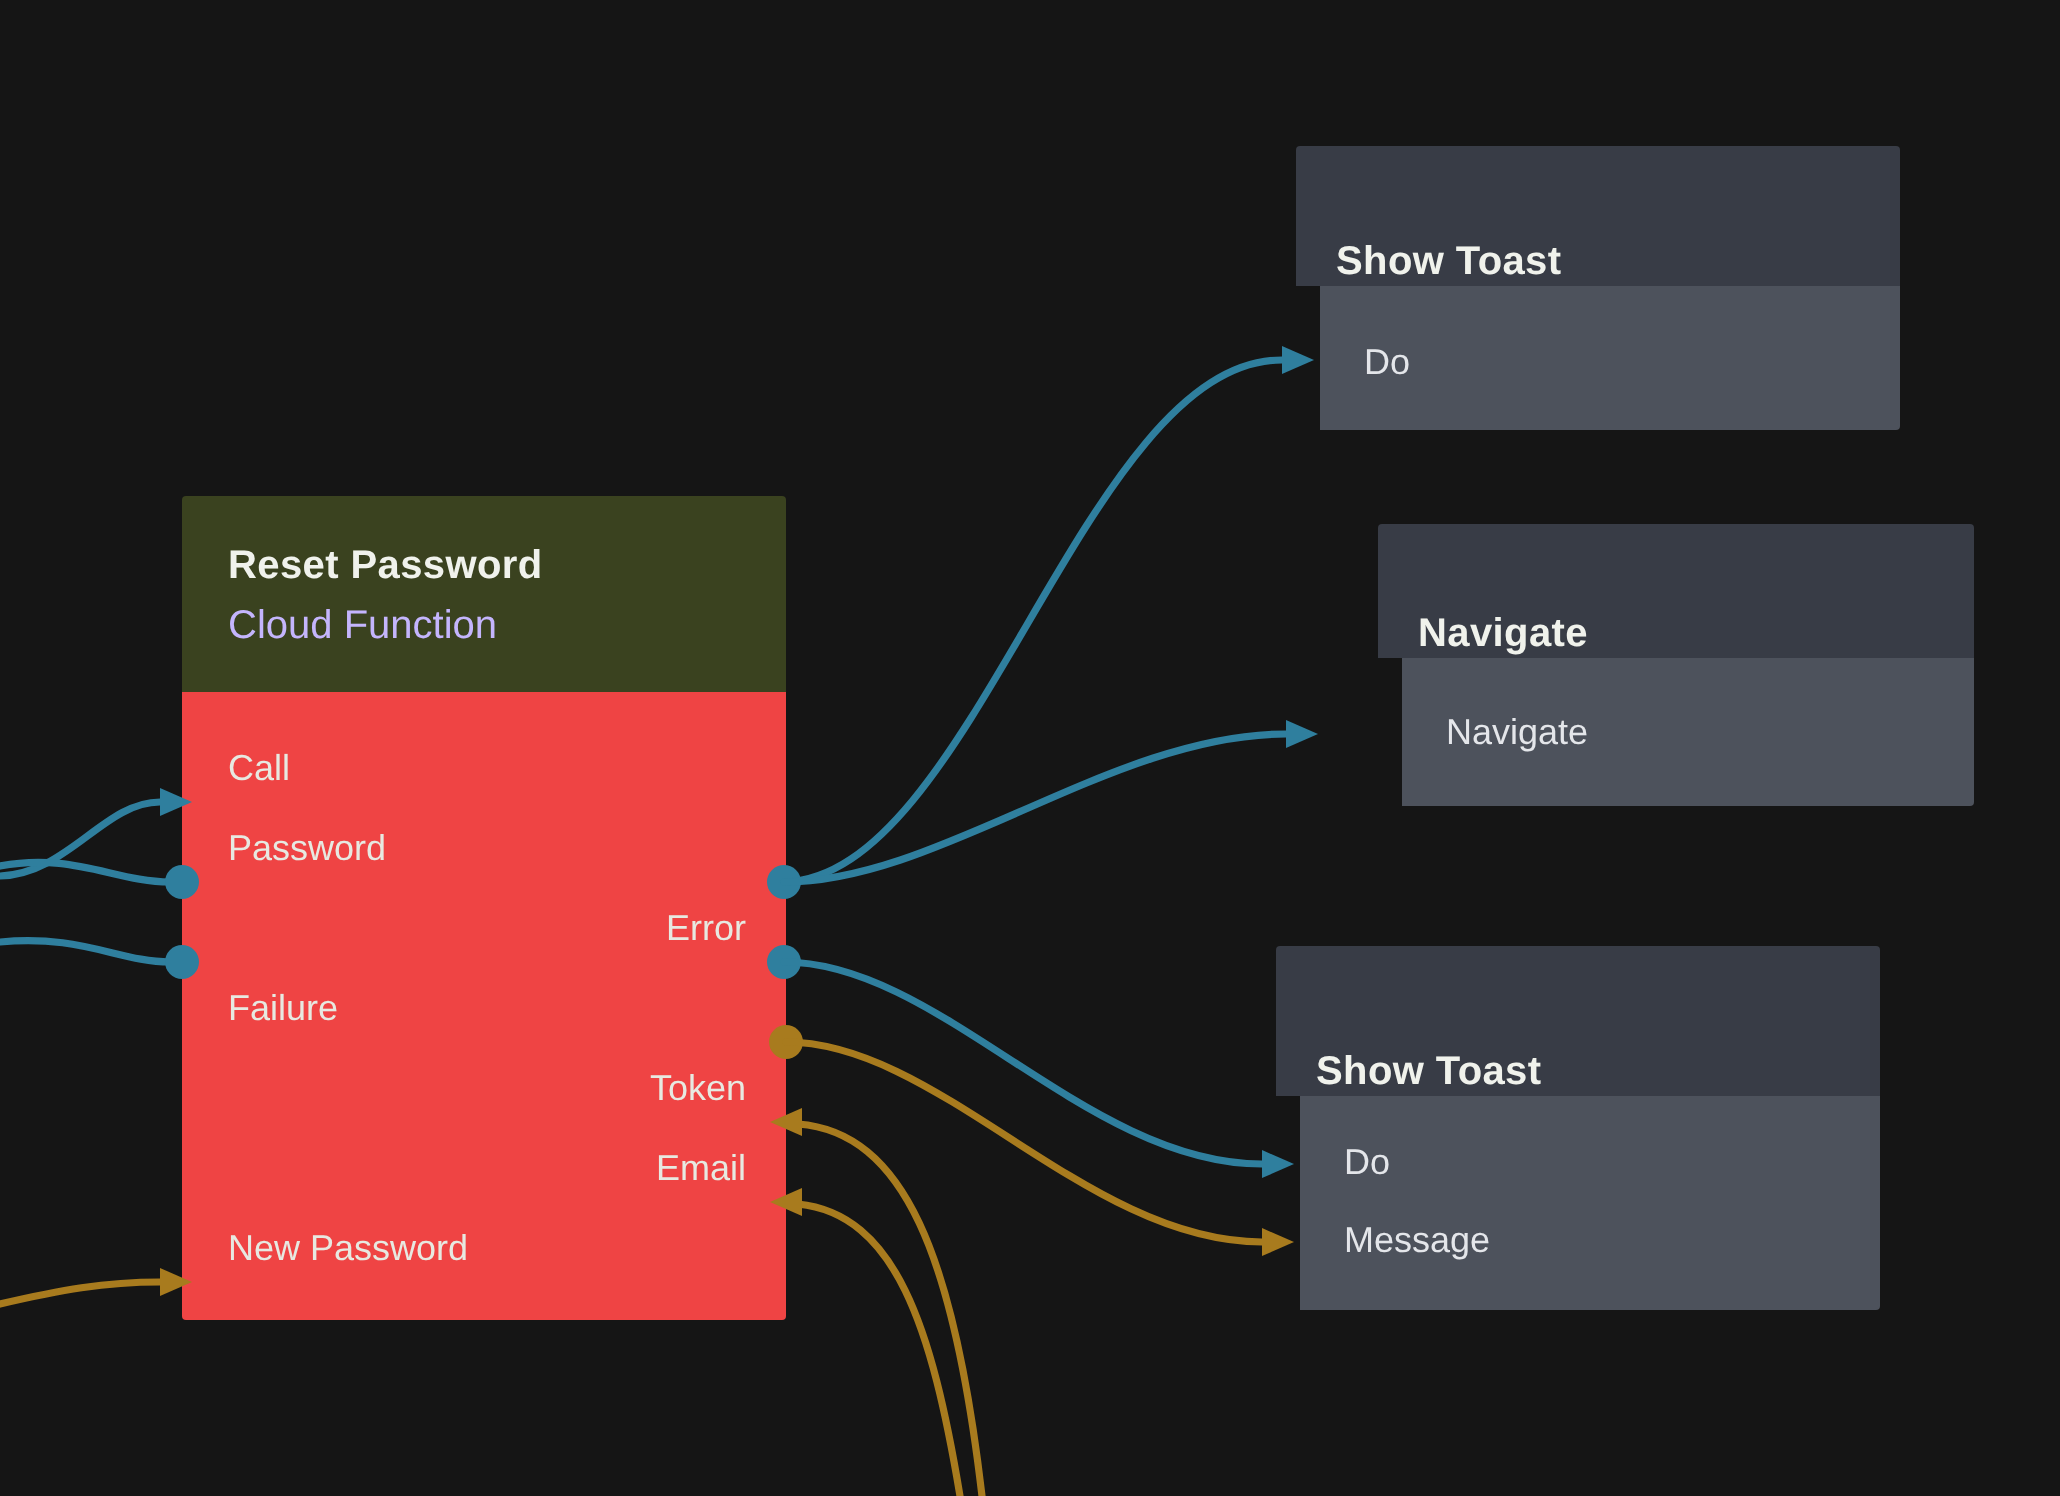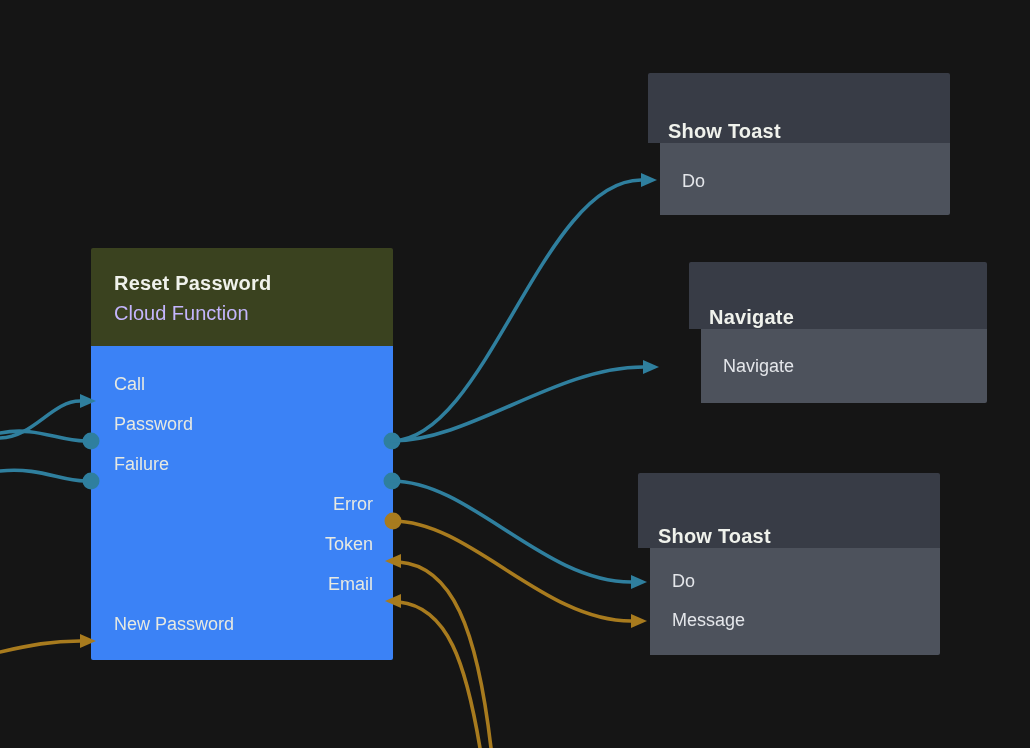--- a/index.html
+++ b/index.html
@@ -34,21 +34,21 @@
   .port-row.right { justify-content: flex-end; }
 
   
   .node.green { left: 91px; top: 248px; width: 302px; height: 412px; }
   .node.green .header {
     height: 98px; background: #3a421f;
     padding: 20px 0 0 23px;
   }
   .node.green .title { line-height: 30px; }
   .node.green .subtitle { line-height: 30px; }
-  .node.green .body { background: #3b82f6; height: 314px; padding-top: 18px; }
+  .node.green .body { background: #ef4444; height: 314px; padding-top: 18px; }
   .node.green .port-row { height: 40px; padding-left: 23px; }
   .node.green .port-row.right { padding-left: 0; padding-right: 20px; }
 
   
   .node.gray .header {
     background: #383c46; display: flex; align-items: flex-end;
     padding-left: 20px;
   }
   .node.gray .body { background: #4d525c; margin-left: 12px; }
   .node.gray .port-row { height: 40px; padding-left: 22px; color: #e4e6ea; }
@@ -79,25 +79,25 @@
       <div class="title">Reset Password</div>
       <div class="subtitle">Cloud Function</div>
     </div>
     <div class="body">
       <div class="port-row">
           <span>Call</span>
         </div>
       <div class="port-row">
           <span>Password</span>
         </div>
+      <div class="port-row right">
+          <span>Error</span>
+        </div>
       <div class="port-row">
           <span>Failure</span>
-        </div>
-      <div class="port-row right">
-          <span>Error</span>
         </div>
       <div class="port-row right">
           <span>Token</span>
         </div>
       <div class="port-row right">
           <span>Email</span>
         </div>
       <div class="port-row">
           <span>New Password</span>
         </div>

